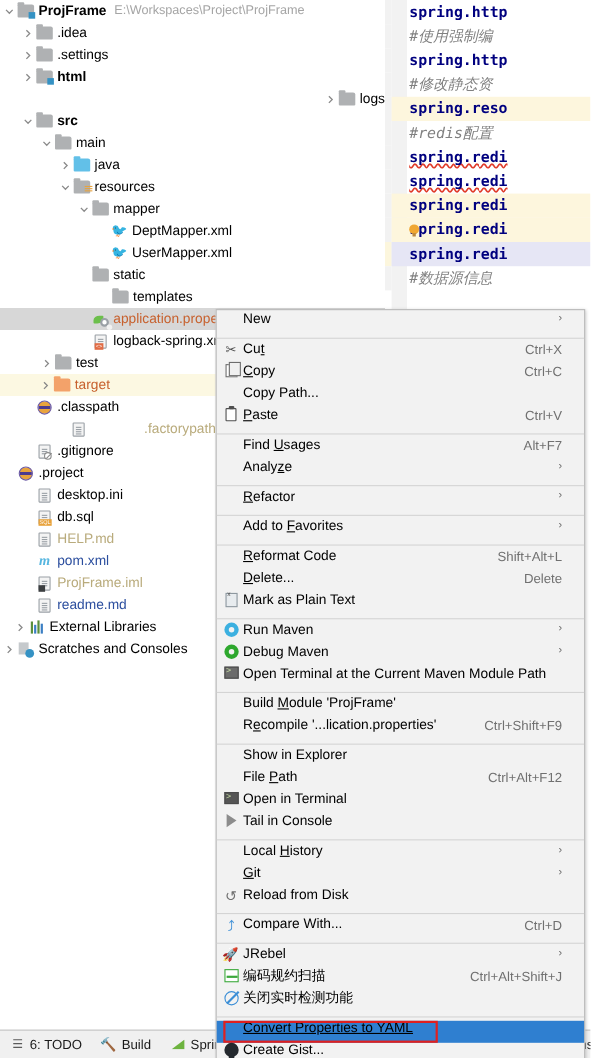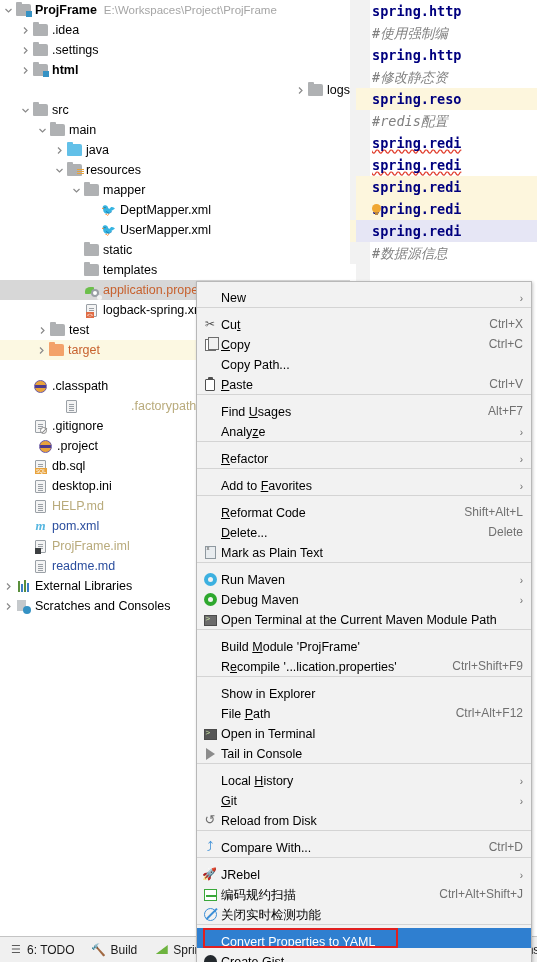--- a/index.html
+++ b/index.html
@@ -205,26 +205,26 @@
     border: 1px solid #b8b8b8;
     box-shadow: 1px 1px 3px rgba(0,0,0,0.22);
     z-index: 50;
     padding: 2px 0;
     font-size: 12.5px;
   }
   .mi {
     position: relative;
     height: 20px;
     display: flex;
-    align-items: flex-end;
-    padding: 0 8px 0 0;
+    align-items: flex-start;
+    padding: 0 20px 0 0;
     color: #000;
     white-space: nowrap;
   }
-  .mi.selected { background:#2f7fd0; color:#ffffff; }
+  .mi.selected { background:#2f7fd0; color:#000000;text-decoration:underline; }
   .mi-ico {
     width: 22px; flex: 0 0 22px;
     display: inline-flex; align-items:center; justify-content:center;
     margin-left: 2px;
   }
   .mi-label { flex: 1; line-height:1; }
   .mi-label u { text-decoration: underline; }
   .mi-short { color:#707070; font-size:12px; margin-left: 14px; }
   .mi-arrow { margin-left:10px; color:#6b6b6b; font-size:10px; }
   .msep { height:1px; background:#d4d4d4; margin: 3px 0; }
@@ -420,21 +420,21 @@
           <span class="arrow">
             <svg width="9" height="9" viewBox="0 0 9 9">
               <path d="M3 1.5 L6 4.5 L3 7.5" stroke="#8a8a8a" stroke-width="1.2" fill="none"></path>
             </svg>
           </span>
           <span class="tw-ico">
             <span class="folder"></span>
           </span>
           <span class="tw-label c-dark">logs</span>
         </div>
-        <div class="tree-row" style="padding-left: 19px;">
+        <div class="tree-row" style="padding-left: 19px; font-weight: bold;">
           <span class="arrow">
             <svg width="9" height="9" viewBox="0 0 9 9">
               <path d="M1.5 3 L4.5 6 L7.5 3" stroke="#8a8a8a" stroke-width="1.2" fill="none"></path>
             </svg>
           </span>
           <span class="tw-ico">
             <span class="folder"></span>
           </span>
           <span class="tw-label c-dark">src</span>
         </div>
@@ -502,21 +502,21 @@
           </span>
           <span class="tw-label c-dark">UserMapper.xml</span>
         </div>
         <div class="tree-row" style="padding-left: 70px;">
           <span class="arrow"></span>
           <span class="tw-ico">
             <span class="folder"></span>
           </span>
           <span class="tw-label c-dark">static</span>
         </div>
-        <div class="tree-row" style="padding-left: 70px;">
+        <div class="tree-row" style="padding-left: 88px;">
           <span class="arrow"></span>
           <span class="tw-ico">
             <span class="folder"></span>
           </span>
           <span class="tw-label c-dark">templates</span>
         </div>
         <div class="tree-row sel-grey" style="padding-left: 70px;">
           <span class="arrow"></span>
           <span class="tw-ico">
             <span class="propico">
@@ -552,21 +552,21 @@
           <span class="arrow">
             <svg width="9" height="9" viewBox="0 0 9 9">
               <path d="M3 1.5 L6 4.5 L3 7.5" stroke="#8a8a8a" stroke-width="1.2" fill="none"></path>
             </svg>
           </span>
           <span class="tw-ico">
             <span class="folder orange"></span>
           </span>
           <span class="tw-label c-orange">target</span>
         </div>
-        <div class="tree-row" style="padding-left: 19px; margin-top: 16px;">
+        <div class="tree-row" style="padding-left: 19px;">
           <span class="arrow"></span>
           <span class="tw-ico">
             <span class="globe"></span>
           </span>
           <span class="tw-label c-dark">.classpath</span>
         </div>
         <div class="tree-row" style="padding-left: 2px; gap: 48px;">
           <span class="arrow"></span>
           <span class="tw-ico">
             <span class="doc">
@@ -583,94 +583,94 @@
           <span class="tw-ico">
             <span class="doc">
               <i></i>
               <i></i>
               <i></i>
               <span class="ban"></span>
             </span>
           </span>
           <span class="tw-label c-dark">.gitignore</span>
         </div>
-        <div class="tree-row" style="padding-left: 24px;">
+        <div class="tree-row" style="padding-left: 2px;">
           <span class="arrow"></span>
           <span class="tw-ico">
             <span class="globe"></span>
           </span>
           <span class="tw-label c-dark">.project</span>
         </div>
         <div class="tree-row" style="padding-left: 19px;">
           <span class="arrow"></span>
           <span class="tw-ico">
             <span class="doc">
               <i></i>
               <i></i>
+              <i></i>
+              <i></i>
+            </span>
+          </span>
+          <span class="tw-label c-dark">desktop.ini</span>
+        </div>
+        <div class="tree-row" style="padding-left: 19px;">
+          <span class="arrow"></span>
+          <span class="tw-ico">
+            <span class="doc">
+              <i></i>
+              <i></i>
               <span class="tag">SQL</span>
             </span>
           </span>
           <span class="tw-label c-dark">db.sql</span>
         </div>
         <div class="tree-row" style="padding-left: 19px;">
           <span class="arrow"></span>
           <span class="tw-ico">
             <span class="doc">
               <i></i>
               <i></i>
               <i></i>
               <i></i>
             </span>
           </span>
-          <span class="tw-label c-dark">desktop.ini</span>
+          <span class="tw-label c-tan">HELP.md</span>
+        </div>
+        <div class="tree-row" style="padding-left: 19px;">
+          <span class="arrow"></span>
+          <span class="tw-ico">
+            <span class="mletter">m</span>
+          </span>
+          <span class="tw-label c-blue">pom.xml</span>
         </div>
         <div class="tree-row" style="padding-left: 19px;">
           <span class="arrow"></span>
           <span class="tw-ico">
             <span class="doc">
               <i></i>
               <i></i>
               <i></i>
-              <i></i>
-            </span>
-          </span>
-          <span class="tw-label c-tan">HELP.md</span>
-        </div>
-        <div class="tree-row" style="padding-left: 19px;">
-          <span class="arrow"></span>
-          <span class="tw-ico">
-            <span class="mletter">m</span>
-          </span>
-          <span class="tw-label c-blue">pom.xml</span>
+              <span class="tag sq"></span>
+            </span>
+          </span>
+          <span class="tw-label c-tan">ProjFrame.iml</span>
         </div>
         <div class="tree-row" style="padding-left: 19px;">
           <span class="arrow"></span>
           <span class="tw-ico">
             <span class="doc">
               <i></i>
               <i></i>
               <i></i>
-              <span class="tag sq"></span>
-            </span>
-          </span>
-          <span class="tw-label c-tan">ProjFrame.iml</span>
-        </div>
-        <div class="tree-row" style="padding-left: 19px;">
-          <span class="arrow"></span>
-          <span class="tw-ico">
-            <span class="doc">
-              <i></i>
-              <i></i>
-              <i></i>
               <i></i>
             </span>
           </span>
           <span class="tw-label c-blue">readme.md</span>
         </div>
-        <div class="tree-row" style="padding-left: 2px;">
+        <div class="tree-row" style="padding-left: 12px;">
           <span class="arrow">
             <svg width="9" height="9" viewBox="0 0 9 9">
               <path d="M3 1.5 L6 4.5 L3 7.5" stroke="#8a8a8a" stroke-width="1.2" fill="none"></path>
             </svg>
           </span>
           <span class="tw-ico">
             <span class="libs">
               <b style="height:11px"></b>
               <b style="height:8px;background:#3b7fc4"></b>
               <b style="height:12px"></b>

